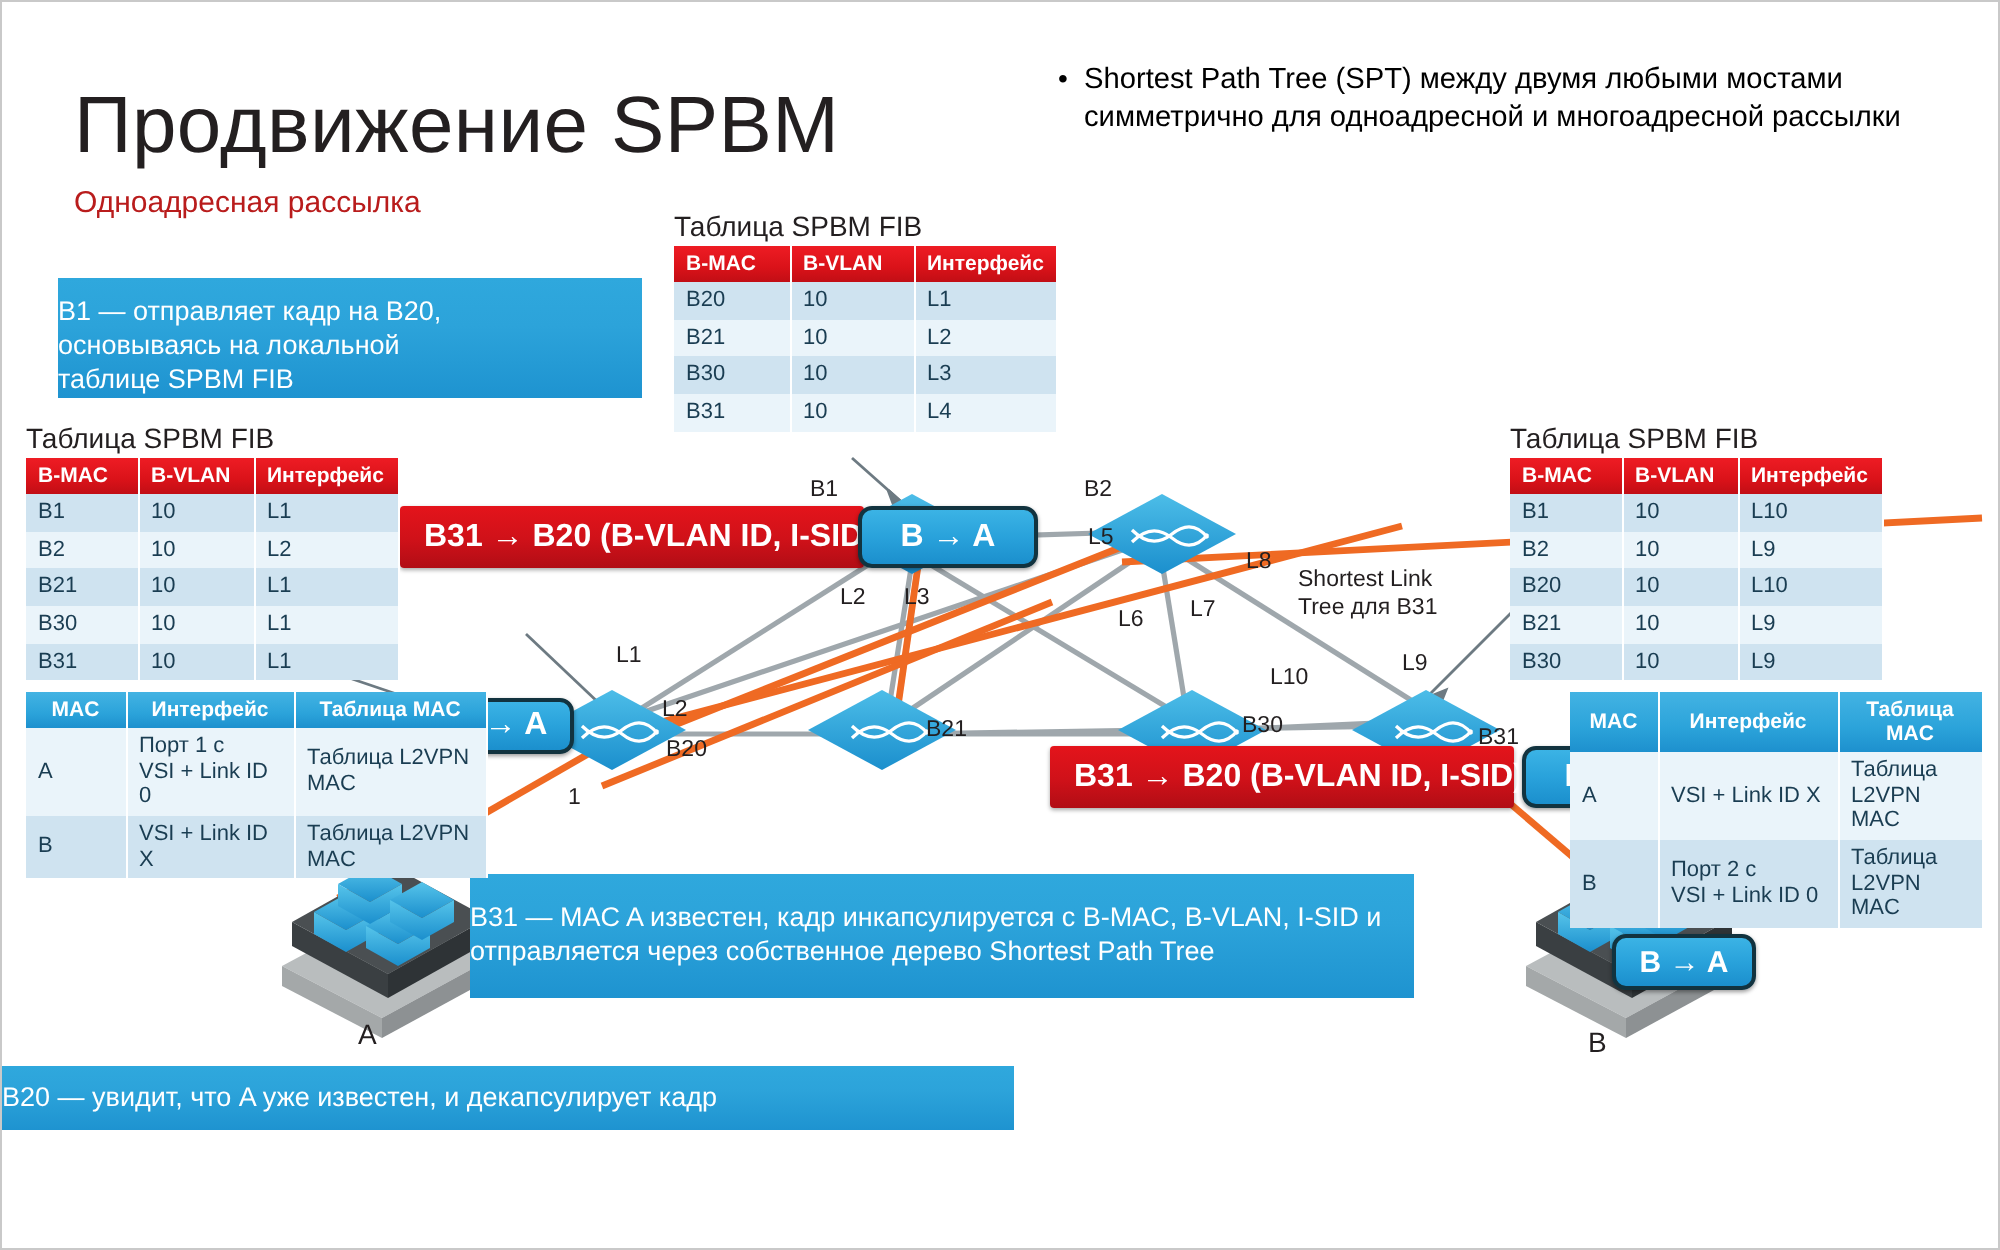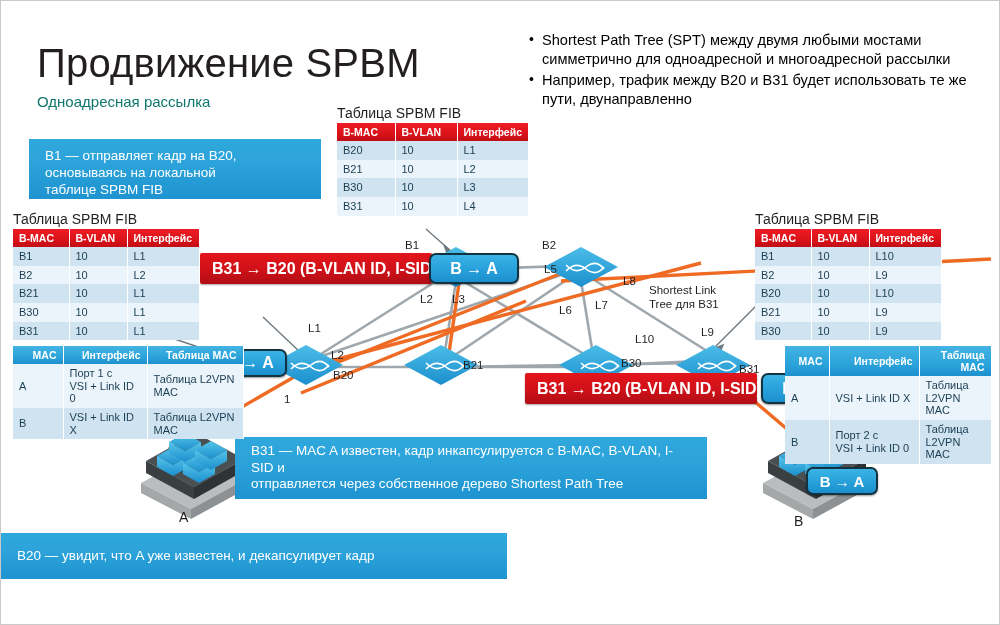--- a/index.html
+++ b/index.html
@@ -18,50 +18,50 @@
   .abs{position:absolute;}
 
   
   #page-title{
     left:36px;top:40px;
     font-size:40px;color:#231f20;letter-spacing:.2px;
     white-space:nowrap;
   }
   #unicast-label{
     left:36px;top:92px;
-    font-size:15px;color:#0f766e;white-space:nowrap;
+    font-size:15px;color:#b91c1c;white-space:nowrap;
   }
 
   
   #bullets{
     left:528px;top:30px;width:452px;
     font-size:14.6px;color:#000000;line-height:1.3;
   }
   #bullets .bullet{
     position:relative;padding-left:13px;margin-bottom:2px;
   }
   #bullets .bullet::before{
     content:"\2022";position:absolute;left:0;top:-1px;font-size:14px;
   }
 
   
   .callout{
     background:linear-gradient(180deg,#2fa8dd 0%,#2ca3da 40%,#1e93d0 100%);
     color:#ffffff;
     font-size:13.5px;
     line-height:1.25;
-    padding:9px 16px;
+    padding:9px 0;
     box-sizing:border-box;
     white-space:pre-line;
   }
   #callout-b1{left:28px;top:138px;width:292px;height:60px;}
   #callout-b20{left:540px;top:144px;width:398px;height:48px;}
   #callout-b31-known{left:234px;top:436px;width:472px;height:62px;
      display:flex;align-items:center;}
-  #callout-b20-decap{left:0px;top:532px;width:506px;height:46px;
+  #callout-b20-decap{left:0px;top:532px;width:506px;height:32px;
      display:flex;align-items:center;}
 
   
   .redbar{
     background:linear-gradient(180deg,#e4141b 0%,#cf1119 55%,#b10d15 100%);
     color:#ffffff;font-size:16px;font-weight:bold;
     display:flex;align-items:center;padding:0 12px;
     box-sizing:border-box;border-radius:2px;
     white-space:nowrap;
     box-shadow:0 1px 2px rgba(0,0,0,.35);
@@ -94,21 +94,21 @@
     color:#1a3d52;
   }
   table.fib th{
     background:linear-gradient(180deg,#ee1c24 0%,#da1219 60%,#c10e15 100%);
     color:#ffffff;font-size:10.5px;font-weight:bold;
     text-align:left;padding:3px 6px;border-right:1px solid #ffffff;
   }
   table.mac th{
     background:linear-gradient(180deg,#43b3e3 0%,#2ba3da 60%,#1d90ce 100%);
     color:#ffffff;font-size:10.5px;font-weight:bold;
-    text-align:right;padding:3px 6px;border-right:1px solid #ffffff;
+    text-align:center;padding:3px 6px;border-right:1px solid #ffffff;
   }
   table.fib td, table.mac td{
     padding:3px 6px;text-align:left;border-right:1px solid #ffffff;
     line-height:1.15;
   }
   table.fib tr.odd td, table.mac tr.odd td{background:#cfe3f0;}
   table.fib tr.even td, table.mac tr.even td{background:#eaf4fa;}
 
   #fib-top{left:336px;top:104px;}
   #fib-left{left:12px;top:210px;}
@@ -277,21 +277,20 @@
         <polygon points="832,458 832,469 848,460 848,449"></polygon>
       </g>
     </g>
   </svg>
 
   <div class="abs" id="page-title">Продвижение SPBM</div>
   <div class="abs" id="unicast-label">Одноадресная рассылка</div>
 
   <div class="abs" id="bullets">
     <div class="bullet">Shortest Path Tree (SPT) между двумя любыми мостами симметрично для одноадресной и многоадресной рассылки</div>
-    <div class="bullet">Например, трафик между B20 и B31 будет использовать те же пути, двунаправленно</div>
   </div>
 
   <div class="abs callout" id="callout-b1">B1 — отправляет кадр на B20,
 основываясь на локальной
 таблице SPBM FIB</div>
   <div class="abs callout" id="callout-b31-known">B31 — MAC A известен, кадр инкапсулируется с B-MAC, B-VLAN, I-SID и
 отправляется через собственное дерево Shortest Path Tree</div>
   <div class="abs callout" id="callout-b20-decap">B20 — увидит, что A уже известен, и декапсулирует кадр</div>
 
   <div class="abs redbar" id="redbar-top">B31 → B20 (B-VLAN ID, I-SID)</div>

